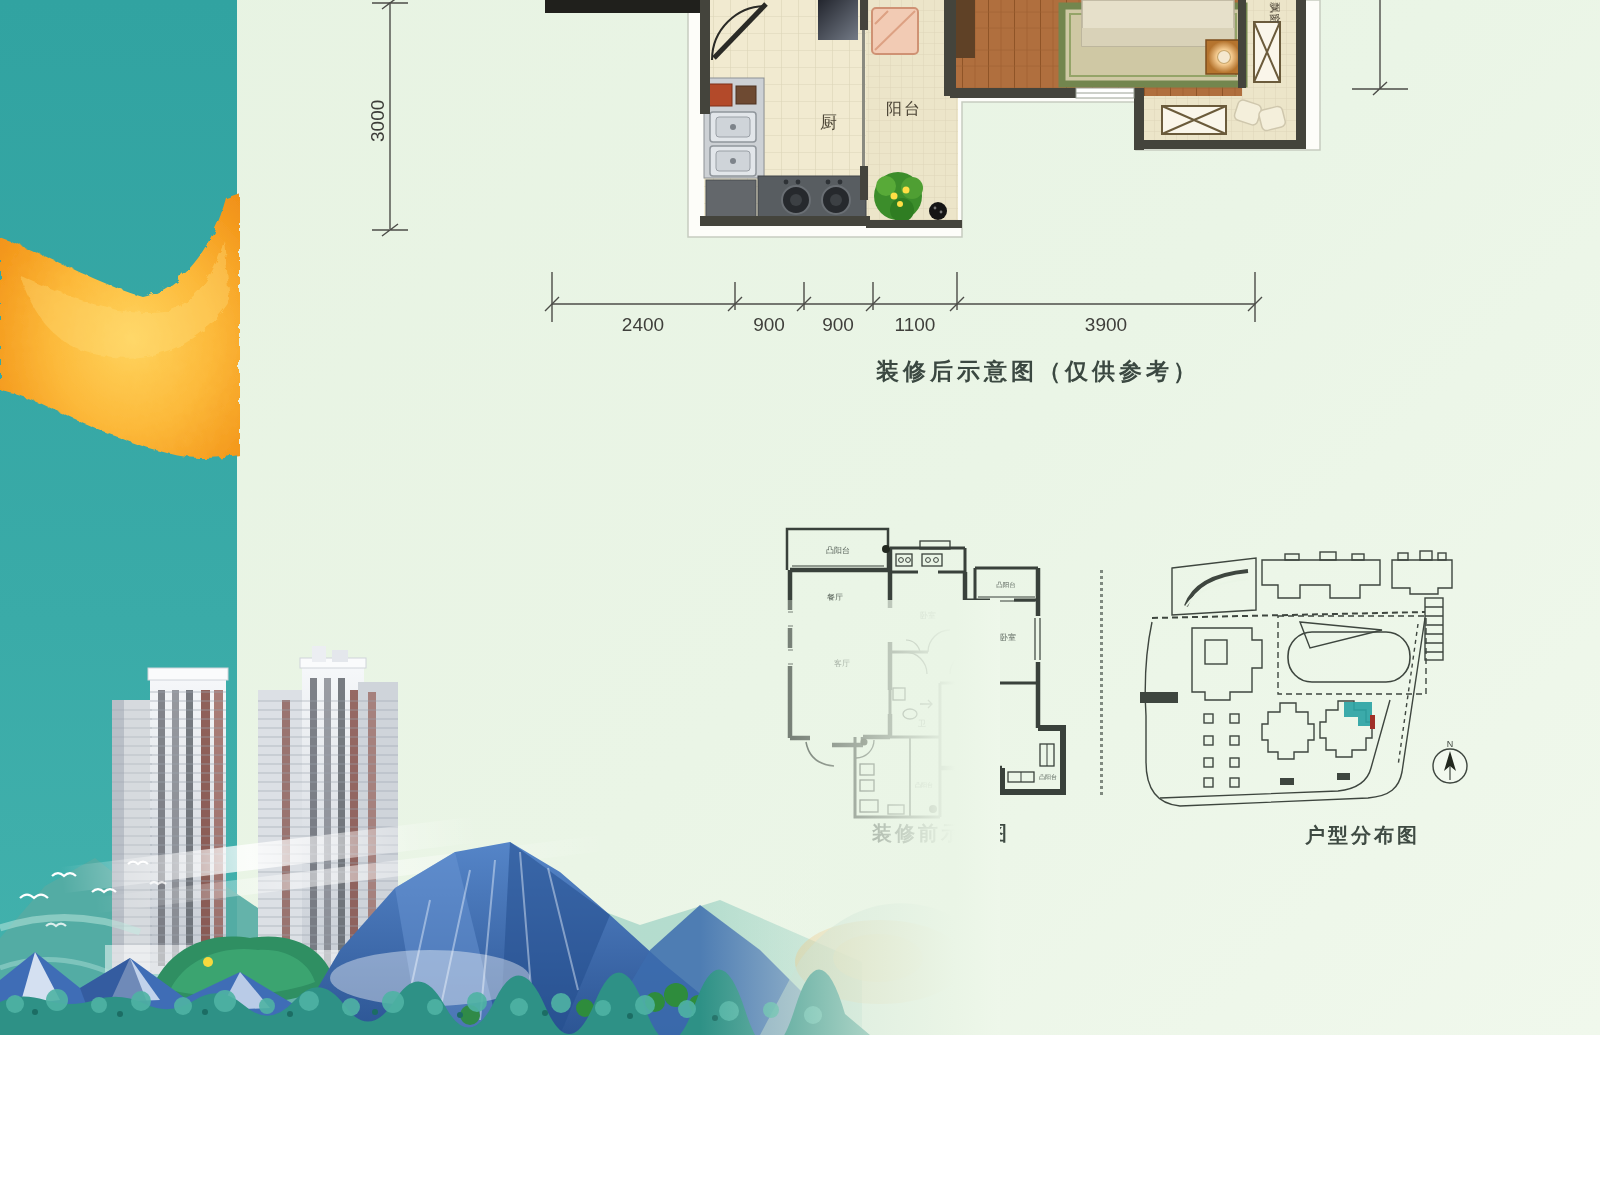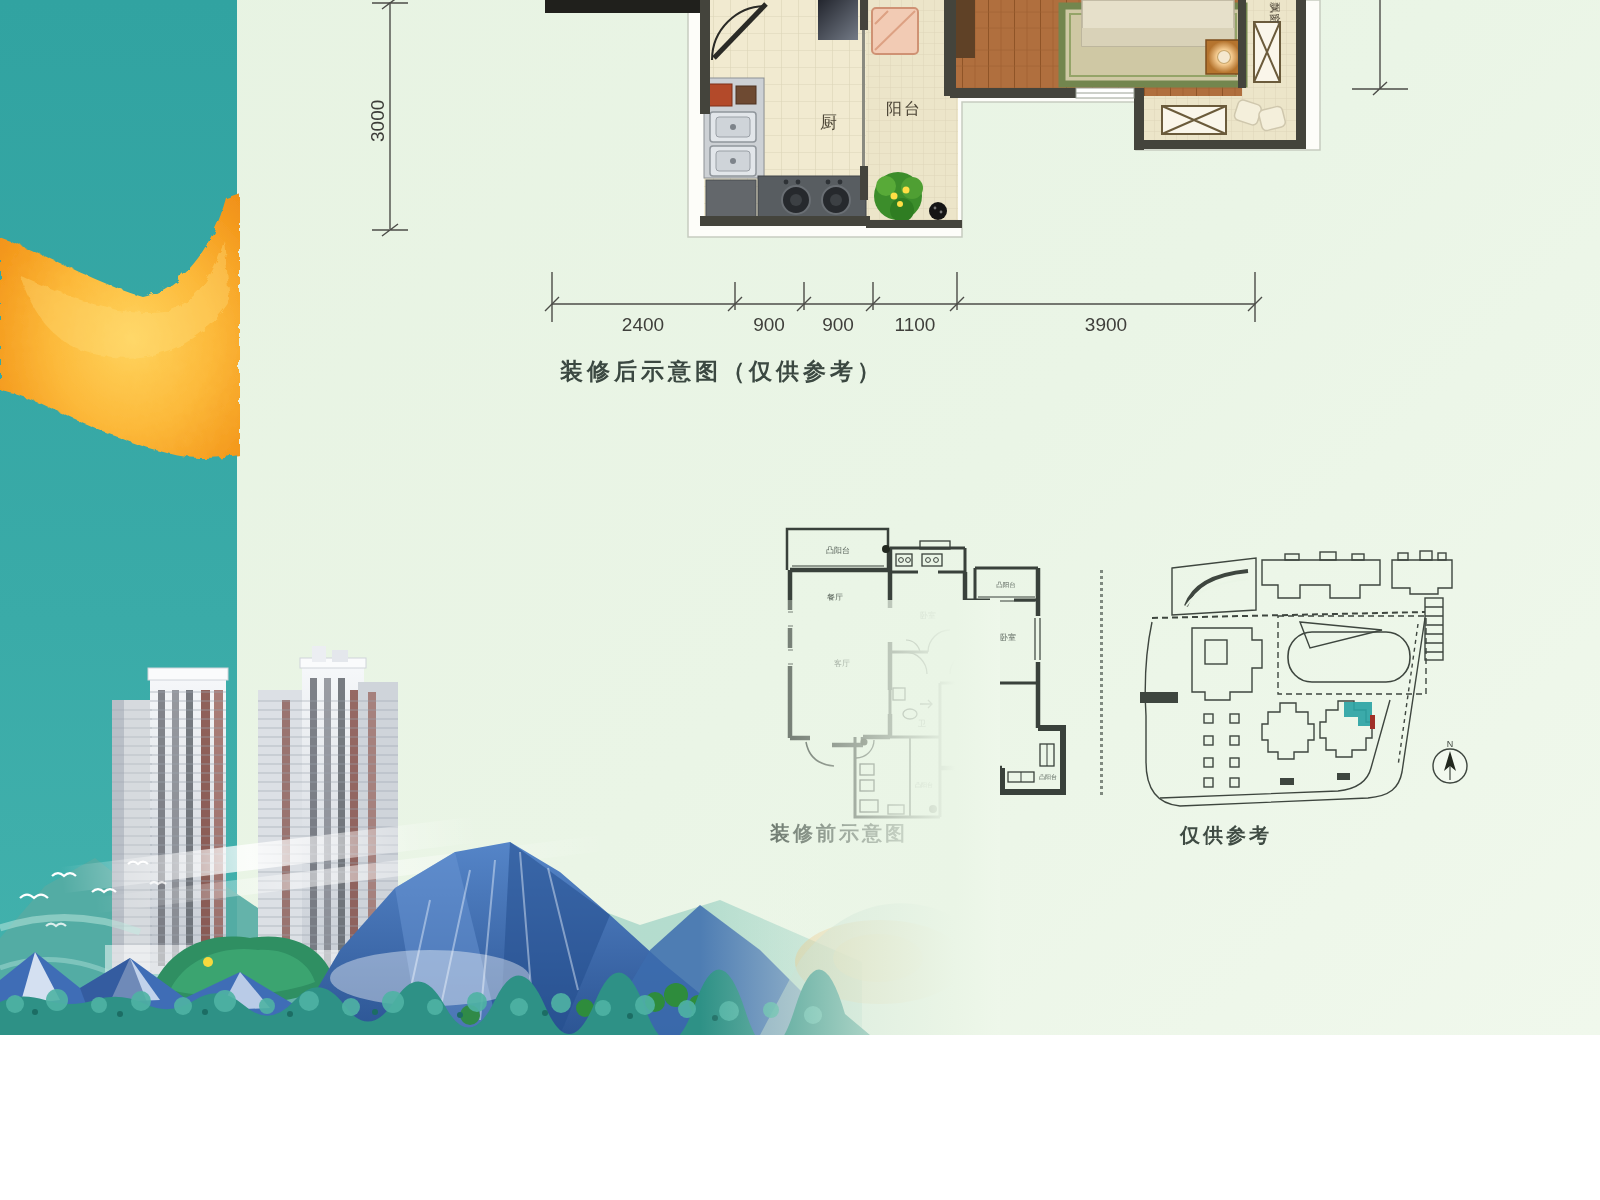--- a/index.html
+++ b/index.html
@@ -4,21 +4,21 @@
 <style>
   html,body{margin:0;padding:0;background:#ffffff;}
   .canvas{position:relative;width:1600px;height:1200px;overflow:hidden;background:#ffffff;
           font-family:"Liberation Sans",sans-serif;}
   .poster{position:absolute;left:0;top:0;width:1600px;height:1035px;
           background:linear-gradient(135deg,#e7f3e2 0%,#eaf5e6 55%,#f0f8ec 100%);}
   .teal-band{position:absolute;left:0;top:0;width:237px;height:1035px;
              background:linear-gradient(180deg,#31a3a1 0%,#3aaba8 60%,#43b2ad 100%);}
   .bottom-white{position:absolute;left:0;top:1035px;width:1600px;height:165px;background:#ffffff;}
   .abs{position:absolute;}
-  .caption{color:#3b4841;text-align:left;}
+  .caption{color:#3b4841;text-align:right;}
   .caption-after{left:560px;top:356px;width:640px;font-size:23px;letter-spacing:4px;font-weight:bold;}
   .caption-small{font-size:20px;letter-spacing:3px;font-weight:bold;color:#3f4b43;}
   .caption-before{left:770px;top:820px;width:240px;}
   .caption-dist{left:1180px;top:822px;width:240px;}
   .divider-dotted{left:1100px;top:570px;width:0;height:225px;border-left:3px dotted #5c665e;opacity:.75;}
   svg text{font-family:"Liberation Sans",sans-serif;}
 </style>
 </head>
 <body>
 
@@ -328,21 +328,21 @@
     <rect x="1370" y="715" width="5" height="14" fill="#a03028"></rect>
     <g>
       <circle cx="1450" cy="766" r="17" fill="#ffffff" fill-opacity="0.25" stroke="#3e463f" stroke-width="1.4"></circle>
       <path d="M1450,751 L1444,771 L1450,766 L1456,771 Z" fill="#22281f"></path>
       <path d="M1450,766 L1450,780" stroke="#3e463f" stroke-width="1.2"></path>
       <text x="1450" y="747" font-size="9" fill="#3e463f" text-anchor="middle">N</text>
     </g>
   </svg>
 
   <div class="abs caption caption-small caption-before">装修前示意图</div>
-  <div class="abs caption caption-small caption-dist">仅供参考</div>
+  <div class="abs caption caption-small caption-dist">户型分布图</div>
 
   <svg class="abs" style="left:0;top:600px" width="1000" height="435" viewBox="0 600 1000 435">
     <defs>
       <linearGradient id="gTower" x1="0" y1="0" x2="0" y2="1">
         <stop offset="0%" stop-color="#f6f8fa"></stop>
           <stop offset="100%" stop-color="#c4cad2"></stop>
       </linearGradient>
       <linearGradient id="gBlue" x1="0" y1="0" x2="0" y2="1">
         <stop offset="0%" stop-color="#5585c8"></stop>
           <stop offset="100%" stop-color="#2c5594"></stop>

